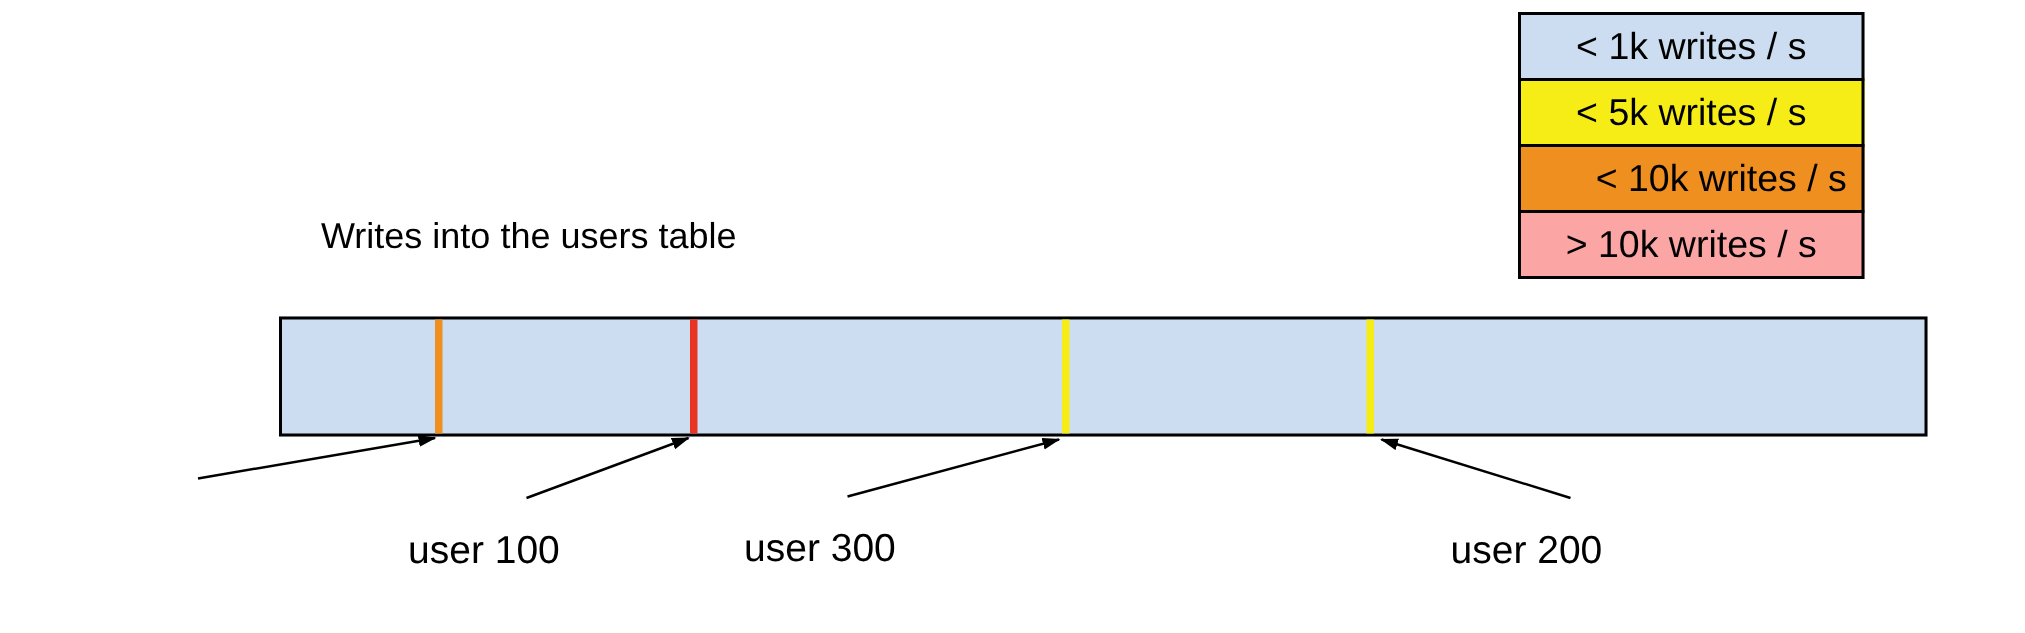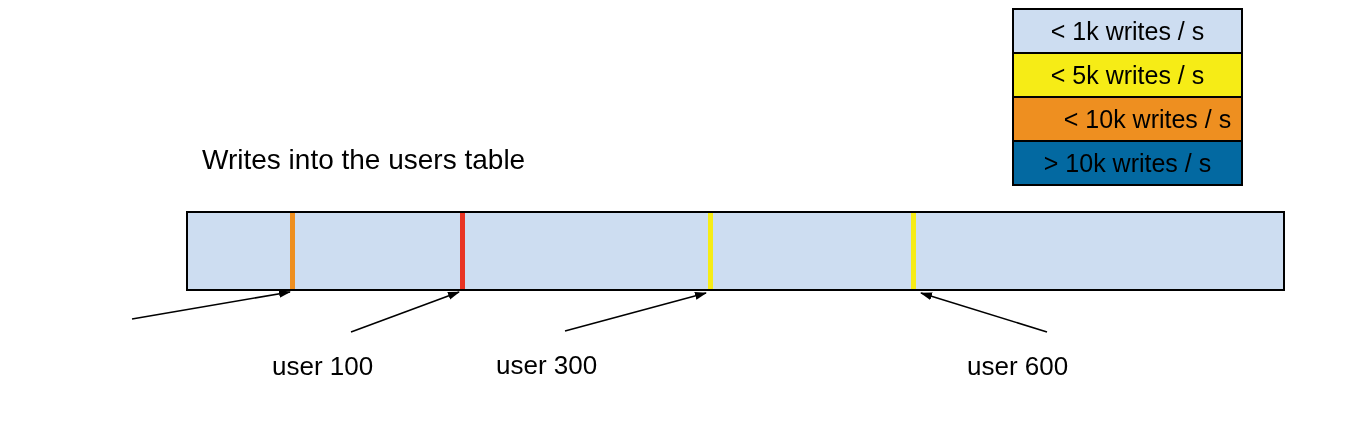--- a/index.html
+++ b/index.html
@@ -13,23 +13,23 @@
     position: relative;
     width: 1350px;
     height: 422px;
     background: #ffffff;
     overflow: hidden;
   }
 
   
   .title {
     position: absolute;
-    left: 202px;
+    left: 214px;
     top: 144px;
-    font-size: 28px;
+    font-size: 24px;
     white-space: nowrap;
   }
 
   
   .legend {
     position: absolute;
     left: 1012px;
     top: 8px;
     width: 231px;
   }
@@ -96,21 +96,21 @@
   <div class="legend">
     <div class="legend-row" style="background: rgb(205, 221, 241);">
       <span>&lt; 1k writes / s</span>
     </div>
     <div class="legend-row" style="background: rgb(246, 236, 22);">
       <span>&lt; 5k writes / s</span>
     </div>
     <div class="legend-row" style="background: rgb(238, 143, 32); padding-left: 40px;">
       <span>&lt; 10k writes / s</span>
     </div>
-    <div class="legend-row" style="background: #0369a1;">
+    <div class="legend-row" style="background: #fca5a5;">
       <span>&gt; 10k writes / s</span>
     </div>
   </div>
 
   <div class="title">Writes into the users table</div>
 
   <div class="bar" style="background: rgb(205, 221, 241);">
     <div class="stripe stripe-1" style="background: rgb(238, 143, 32);"></div>
     <div class="stripe stripe-2" style="background: rgb(233, 52, 35);"></div>
     <div class="stripe stripe-3" style="background: rgb(246, 236, 22);"></div>
@@ -124,15 +124,15 @@
       </marker>
     </defs>
     <line x1="132" y1="319" x2="290" y2="292" stroke="#000000" stroke-width="1.6" marker-end="url(#head)"></line>
     <line x1="351" y1="332" x2="459" y2="292" stroke="#000000" stroke-width="1.6" marker-end="url(#head)"></line>
     <line x1="565" y1="331" x2="706" y2="293" stroke="#000000" stroke-width="1.6" marker-end="url(#head)"></line>
     <line x1="1047" y1="332" x2="921" y2="293" stroke="#000000" stroke-width="1.6" marker-end="url(#head)"></line>
   </svg>
 
   <div class="user-label label-2">user 100</div>
   <div class="user-label label-3">user 300</div>
-  <div class="user-label label-4">user 600</div>
+  <div class="user-label label-4">user 200</div>
 
 </div>
 
 </body></html>

